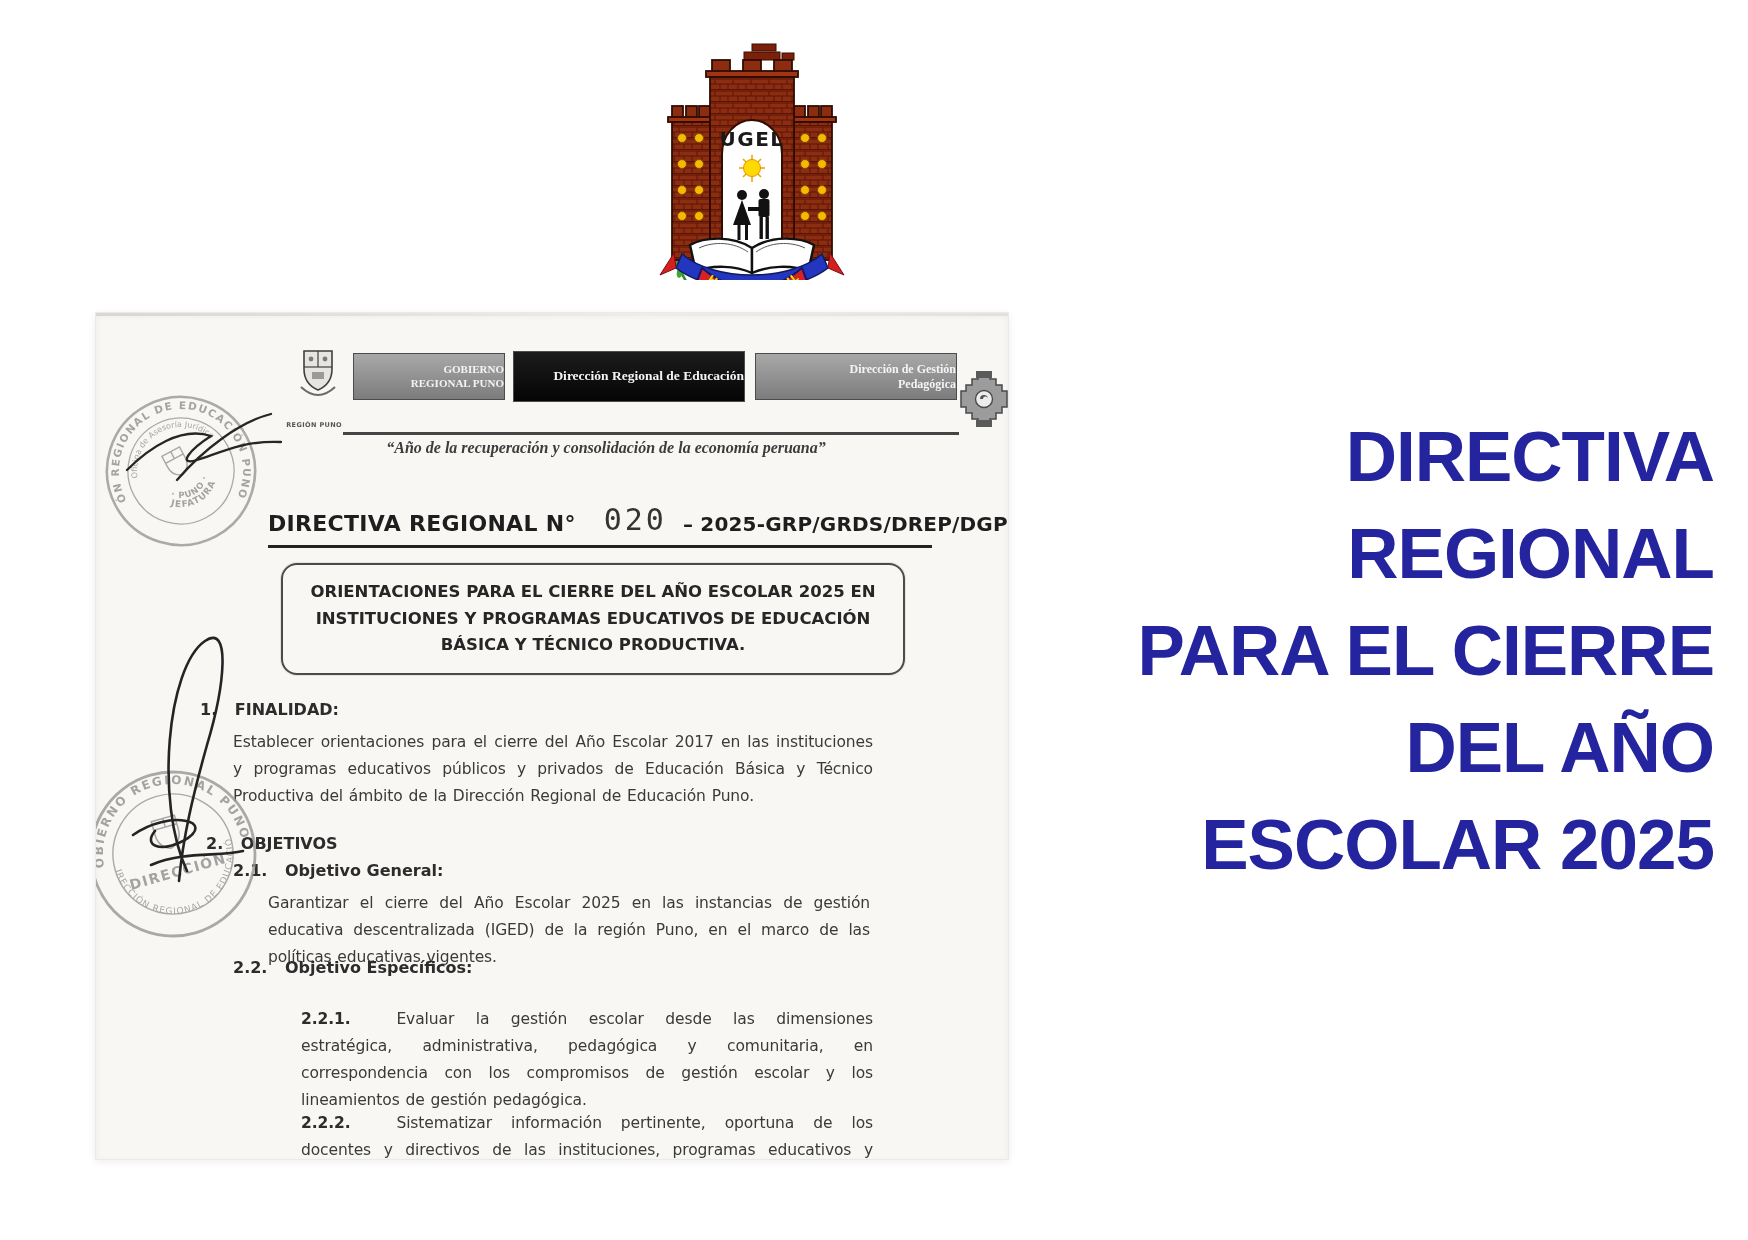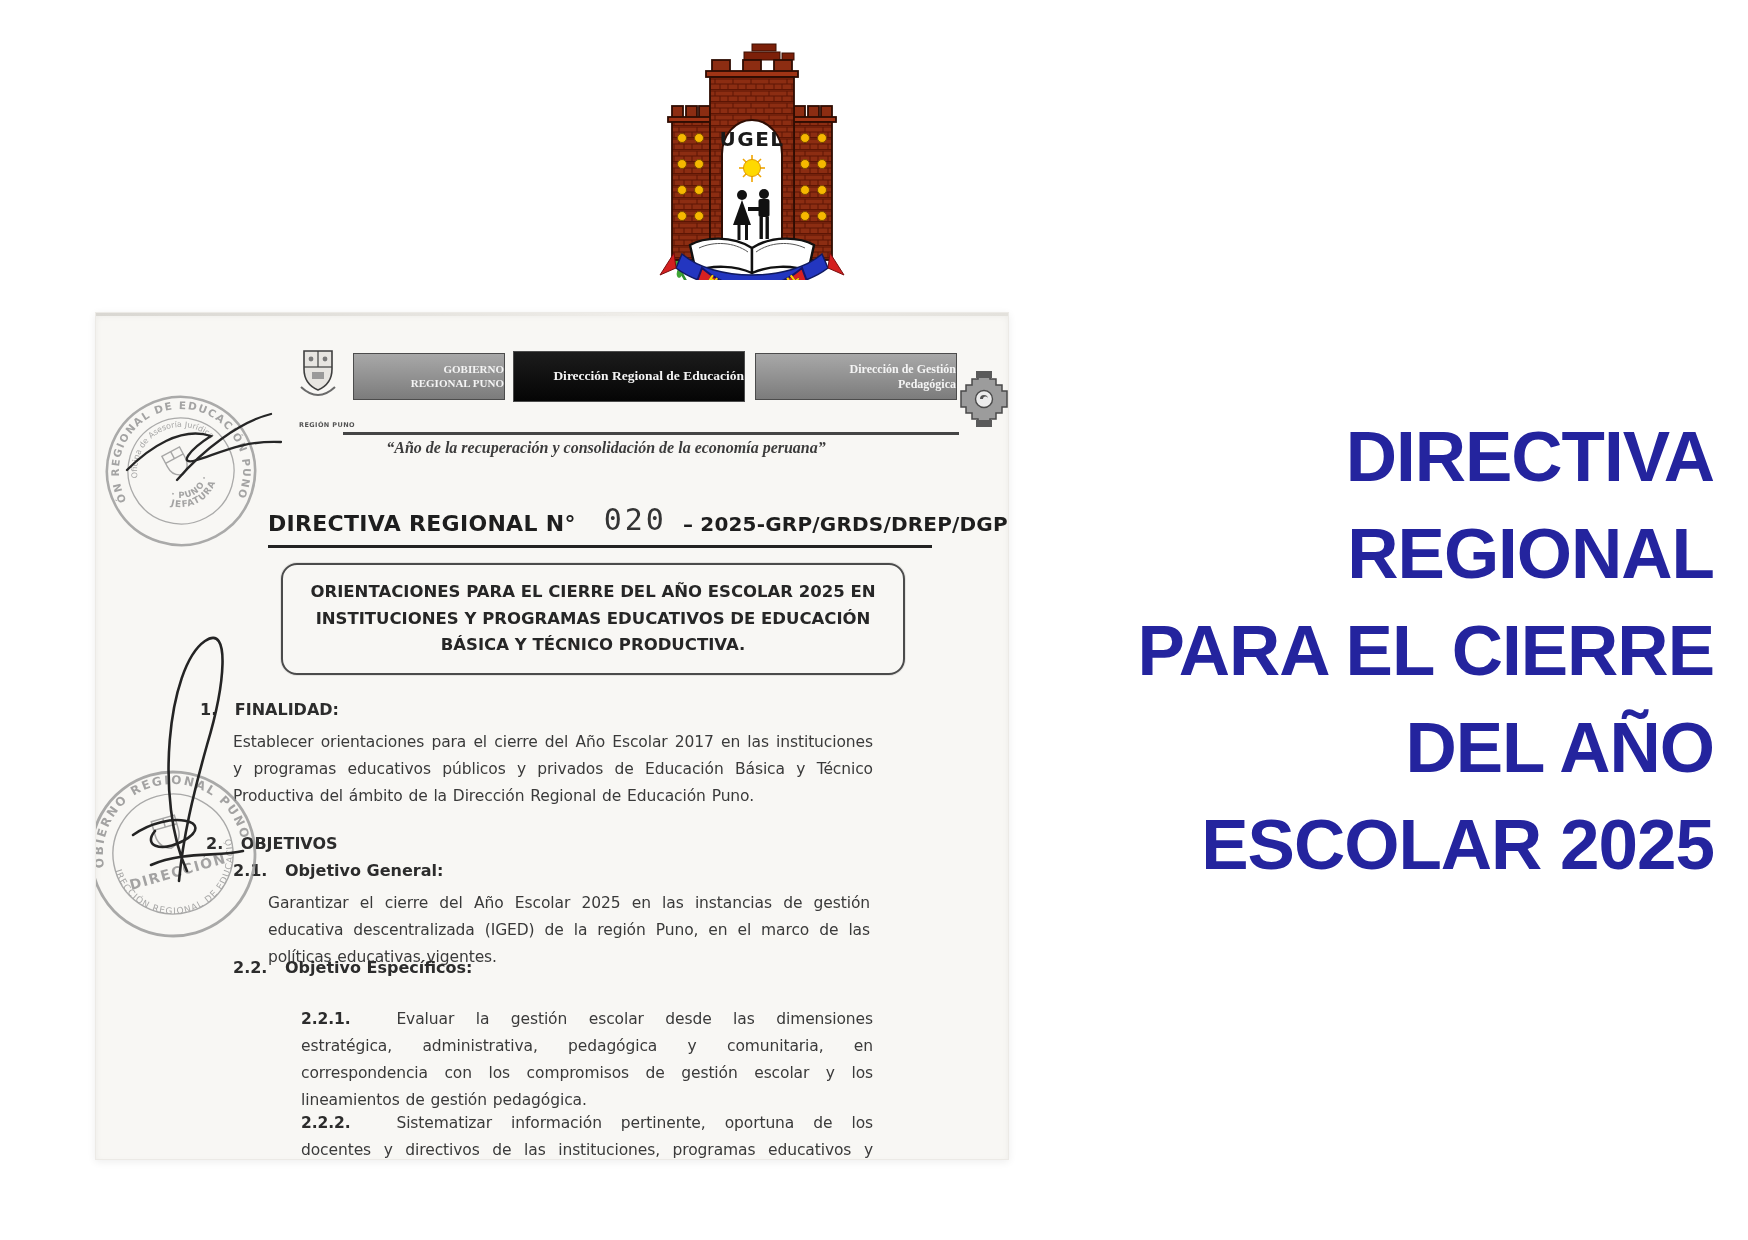--- a/index.html
+++ b/index.html
@@ -180,21 +180,21 @@
 
     <svg class="abs" style="left:199px;top:32px;" width="46" height="58" viewBox="0 0 46 58">
       <path d="M6,42 Q23,58 40,42" stroke="#6a6a6a" stroke-width="2" fill="none"></path>
       <path d="M9,6 h28 v18 q0,15 -14,21 q-14,-6 -14,-21 z" fill="#e7e5e1" stroke="#3f3f3f" stroke-width="1.6"></path>
       <line x1="9" y1="22" x2="37" y2="22" stroke="#3f3f3f" stroke-width="1.2"></line>
       <line x1="23" y1="6" x2="23" y2="22" stroke="#3f3f3f" stroke-width="1.2"></line>
       <circle cx="16" cy="14" r="2.4" fill="#7a7a7a"></circle>
         <circle cx="30" cy="14" r="2.4" fill="#7a7a7a"></circle>
       <rect x="17" y="27" width="12" height="7" fill="#9a9a9a"></rect>
     </svg>
-    <div class="abs lh-caption" style="left:196px;top:108px;width:70px;text-align:center;">REGIÓN PUNO</div>
+    <div class="abs lh-caption" style="left:176px;top:108px;width:70px;text-align:right;">REGIÓN PUNO</div>
 
     <div class="abs lh-box lh-gray" style="left:257px;top:40px;width:152px;height:47px;font-size:11px;">
       <span>GOBIERNO</span>
       <span>REGIONAL PUNO</span>
     </div>
     <div class="abs lh-box lh-black" style="left:417px;top:38px;width:232px;height:51px;font-size:13.5px;">
       <span>Dirección Regional de Educación</span>
     </div>
     <div class="abs lh-box lh-gray" style="left:659px;top:40px;width:202px;height:47px;font-size:12px;">
       <span>Dirección de Gestión</span>

